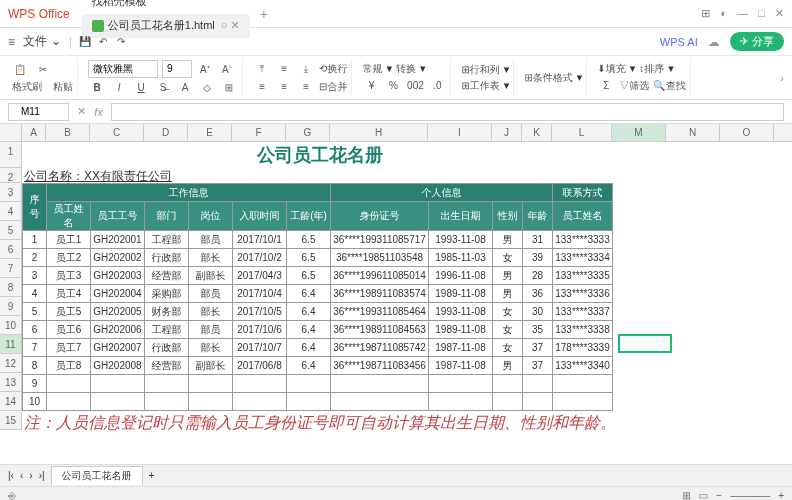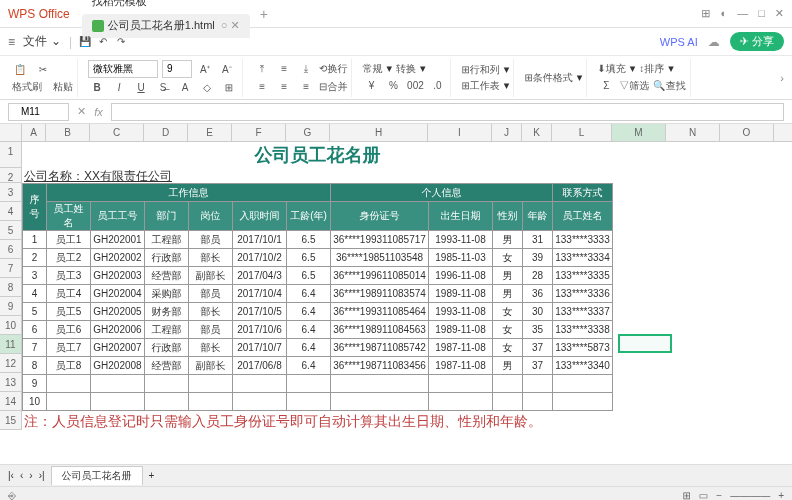--- a/index.html
+++ b/index.html
@@ -39,21 +39,21 @@
 .rownum .rn{height:19px;border-bottom:1px solid #ccc;border-right:1px solid #ccc;background:#f3f3f3;text-align:center;font-size:10px;line-height:19px;color:#666;}
 .gridbody{flex:1;position:relative;}
 .tblcont{position:absolute;left:0;top:0;}
 .bigtitle{height:26px;text-align:center;font-size:18px;font-weight:bold;color:#1a8070;line-height:26px;}
 .company{height:15px;font-size:12px;padding-left:2px;text-decoration:underline;}
 table.data{border-collapse:collapse;font-size:10px;}
 table.data td,table.data th{border:1px solid #999;text-align:center;height:18px;padding:0 2px;}
 .tealh{background:#2a8070;color:#fff;font-weight:normal;}
 .tealh2{background:#3a9080;color:#fff;font-weight:normal;}
 .selcell{position:absolute;border:2px solid #22b573;background:rgba(34,181,115,0.05);pointer-events:none;}
-.footnote{font-size:14px;color:#c04040;padding:2px;}
+.footnote{font-size:16px;color:#c04040;padding:2px;font-style:italic;}
 .tabbar{height:22px;background:#f0f0f0;display:flex;align-items:center;padding:0 8px;border-top:1px solid #ddd;gap:6px;font-size:10px;}
 .tabbar .stab{background:#fff;padding:2px 10px;border:1px solid #ccc;border-bottom:none;}
 .status{height:18px;background:#f0f0f0;border-top:1px solid #ddd;display:flex;align-items:center;padding:0 8px;font-size:10px;color:#666;}
 .status .r{margin-left:auto;display:flex;gap:8px;}
 </style>
 </head>
 <body>
 
 <div class="titlebar">
   <span class="app">WPS Office</span>
@@ -316,21 +316,21 @@
                 <td>员工7</td>
                 <td>GH202007</td>
                 <td>行政部</td>
                 <td>部长</td>
                 <td>2017/10/7</td>
                 <td>6.4</td>
                 <td>36****198711085742</td>
                 <td>1987-11-08</td>
                 <td>女</td>
                 <td>37</td>
-                <td>133****5873</td>
+                <td>178****3339</td>
               </tr>
               <tr>
                 <td>8</td>
                 <td>员工8</td>
                 <td>GH202008</td>
                 <td>经营部</td>
                 <td>副部长</td>
                 <td>2017/06/8</td>
                 <td>6.4</td>
                 <td>36****198711083456</td>

